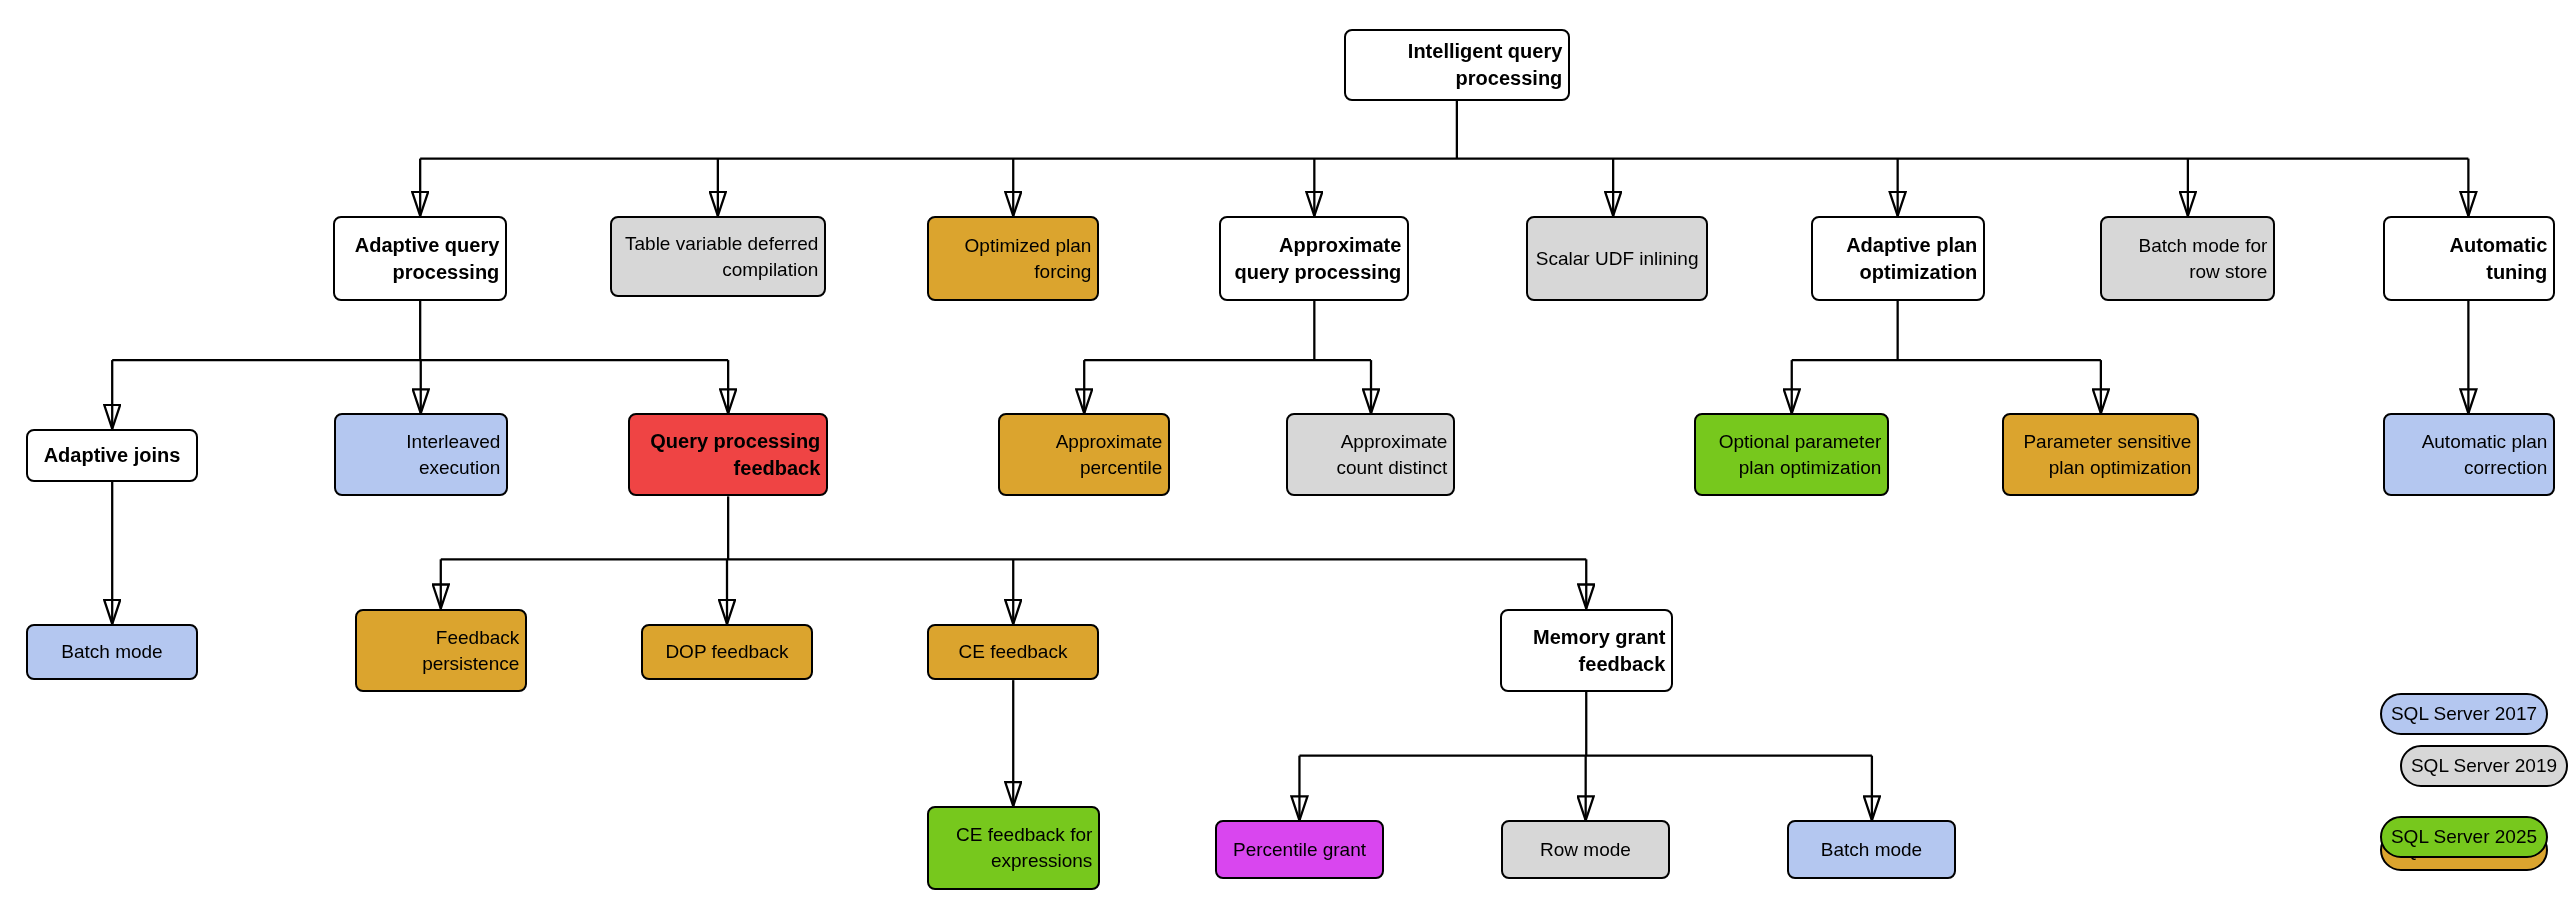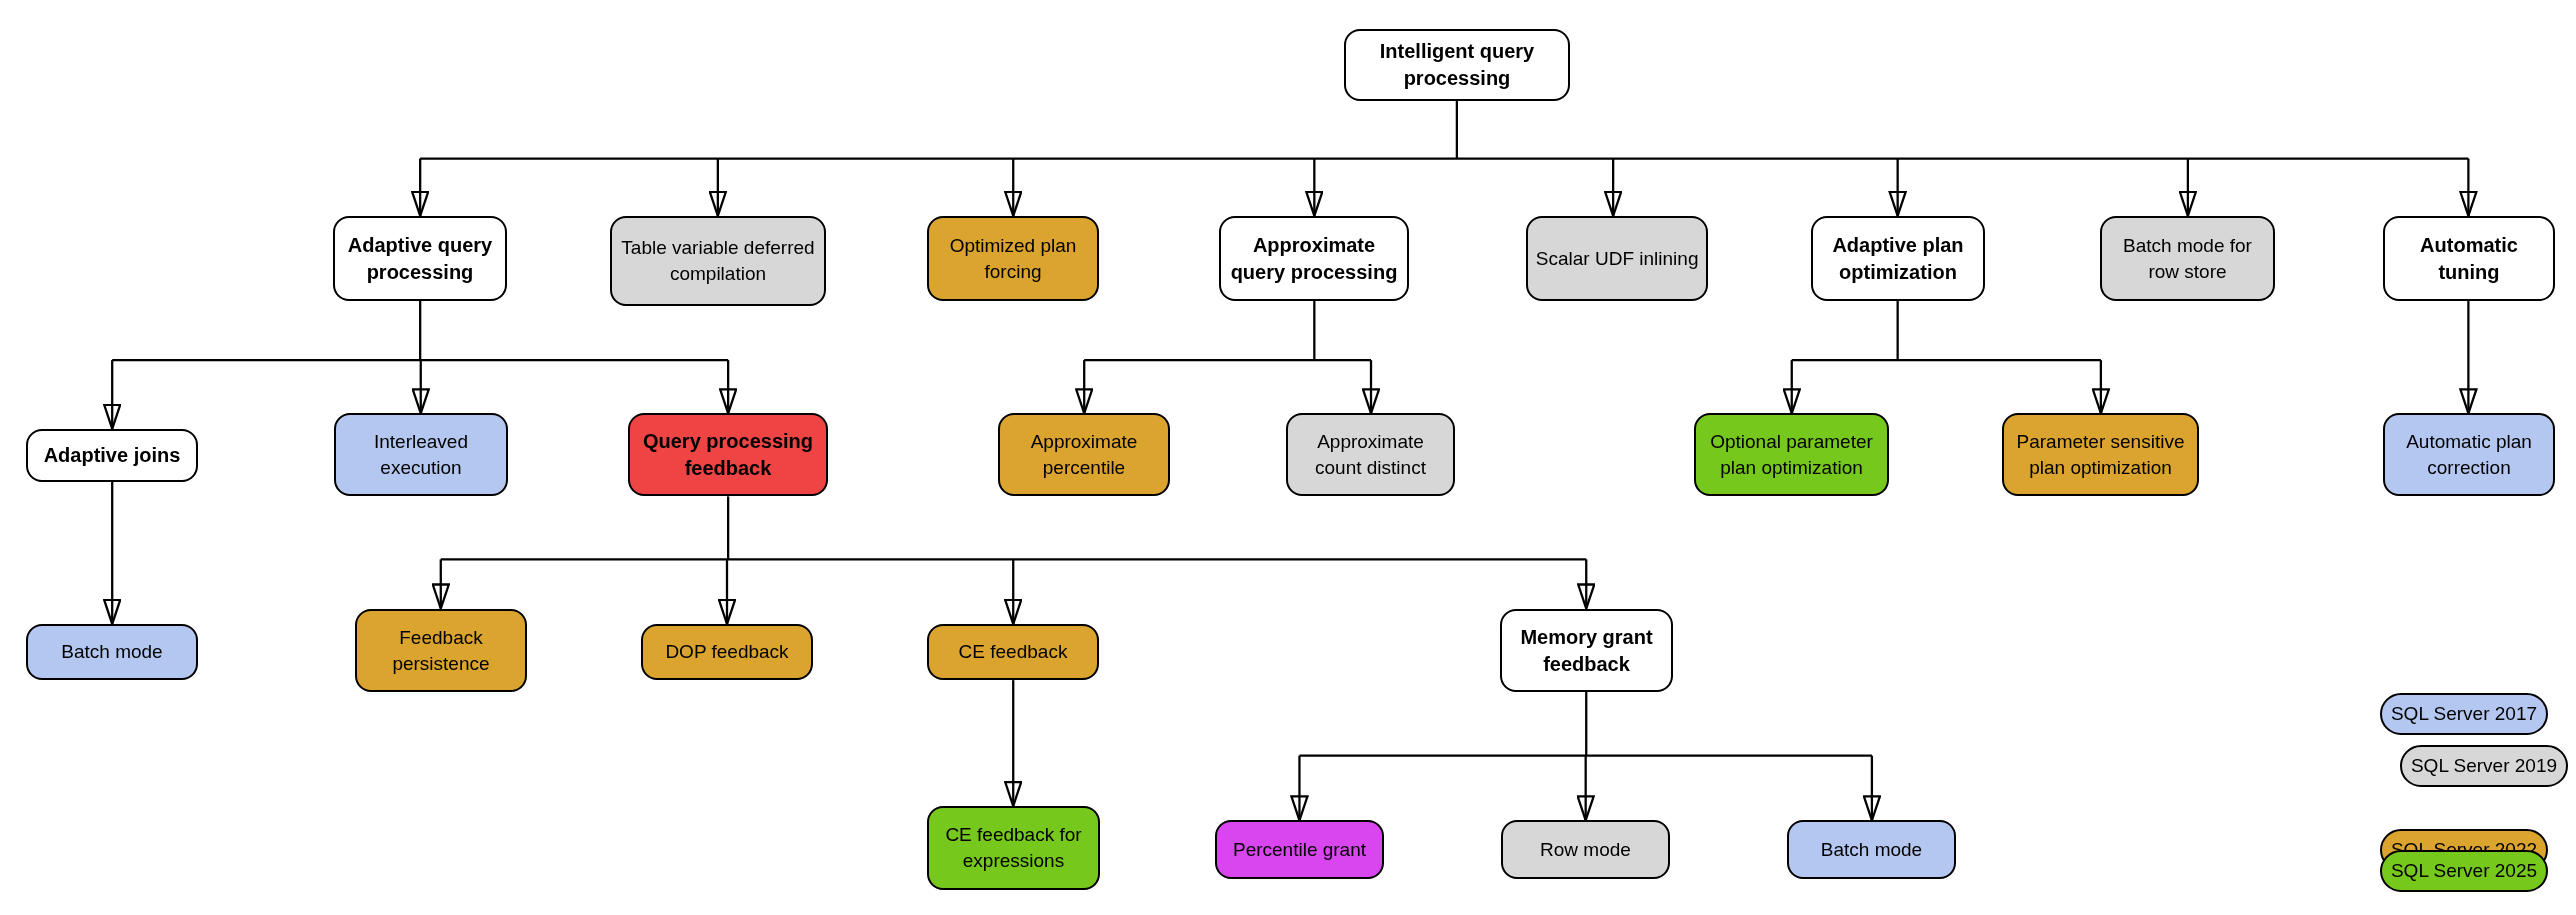--- a/index.html
+++ b/index.html
@@ -8,44 +8,44 @@
     width:2576px;height:916px;
     background:#ffffff;
     font-family:"Liberation Sans", sans-serif;
     overflow:hidden;
   }
   #connectors{position:absolute;left:0;top:0;width:2576px;height:916px;}
   #connectors path{stroke:#000;stroke-width:4;fill:none;}
   .node{
     position:absolute;
     display:flex;align-items:center;justify-content:center;
-    text-align:center;
+    text-align:right;
     box-sizing:border-box;
     border:2.3px solid #000;
-    border-radius:16px;
+    border-radius:8px;
     background:#fff;
     font-size:19px;line-height:1.35;
     padding:2.3px 5.7px;
     color:#000;
   }
   .bold{font-weight:700;font-size:20px;}
   .chip{
     position:absolute;
     display:flex;align-items:center;justify-content:center;
     box-sizing:border-box;
     border:2.3px solid #000;
     border-radius:21px;
     font-size:19px;
     color:#000;
     text-align:center;
   }
   
   #n-root  {left:1344px;top:29px;  width:226px;height:72px;}
   #n-aqp   {left:333px; top:216px; width:174px;height:85px;}
-  #n-tvdc  {left:610px;top:216px; width:216px;height:90px;}
+  #n-tvdc  {left:610px;top:216px; width:216px;height:81px;}
   #n-opf   {left:927px;top:216px; width:172px;height:85px;}
   #n-axqp  {left:1219px;top:216px; width:190px;height:85px;}
   #n-sudf  {left:1526px;top:216px; width:182px;height:85px;padding-left:6px;}
   #n-apo   {left:1811px;top:216px; width:174px;height:85px;}
   #n-bmrs  {left:2100px;top:216px; width:175px;height:85px;}
   #n-atun  {left:2383px;top:216px; width:172px;height:85px;}
   #n-aj    {left:26px;  top:429px; width:172px;height:53px;}
   #n-ie    {left:334px; top:413px; width:174px;height:83px;}
   #n-qpf   {left:628px;top:413px; width:200px;height:83px;}
   #n-axp   {left:998px;top:413px; width:172px;height:83px;}
@@ -59,21 +59,21 @@
   #n-ce    {left:927px;top:624px;width:172px;height:56px;}
   #n-mgf   {left:1500px;top:609px;width:173px;height:83px;}
   #n-ceex  {left:927px;top:806px;width:173px;height:84px;}
   #n-pg    {left:1215px;top:820px;width:169px;height:59px;}
   #n-rm    {left:1501px;top:820px;width:169px;height:59px;}
   #n-bm2   {left:1787px;top:820px;width:169px;height:59px;}
   
   #lg-0{left:2380px;top:693px;width:168px;height:42px;}
   #lg-1{left:2380px;top:745px;width:168px;height:42px;}
   #lg-2{left:2380px;top:797px;width:168px;height:42px;margin-top:32px;}
-  #lg-3{left:2380px;top:850px;width:168px;height:42px;}
+  #lg-3{left:2380px;top:816px;width:168px;height:42px;}
 </style>
 </head>
 <body>
 
 <div id="canvas">
 
   <svg id="connectors" viewBox="0 0 4500 1600" xmlns="http://www.w3.org/2000/svg">
     <defs>
       <marker id="arrow" markerUnits="userSpaceOnUse" viewBox="-2 -16 48 32" markerWidth="48" markerHeight="32" refX="42" refY="0" orient="auto">
         <path d="M0,-14 L0,14 L42,0 Z" fill="#000" stroke="none"></path>

